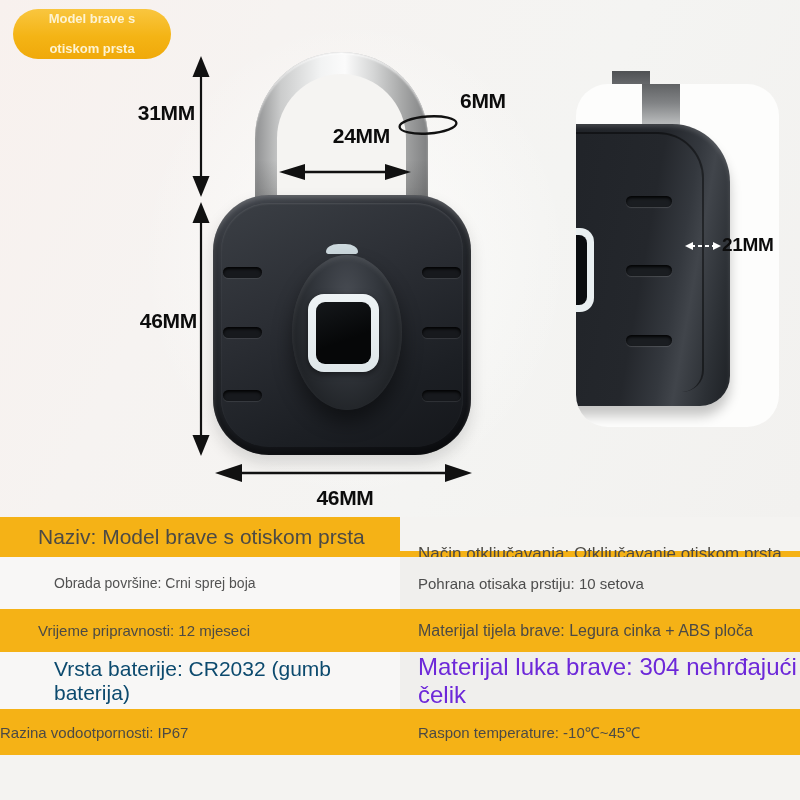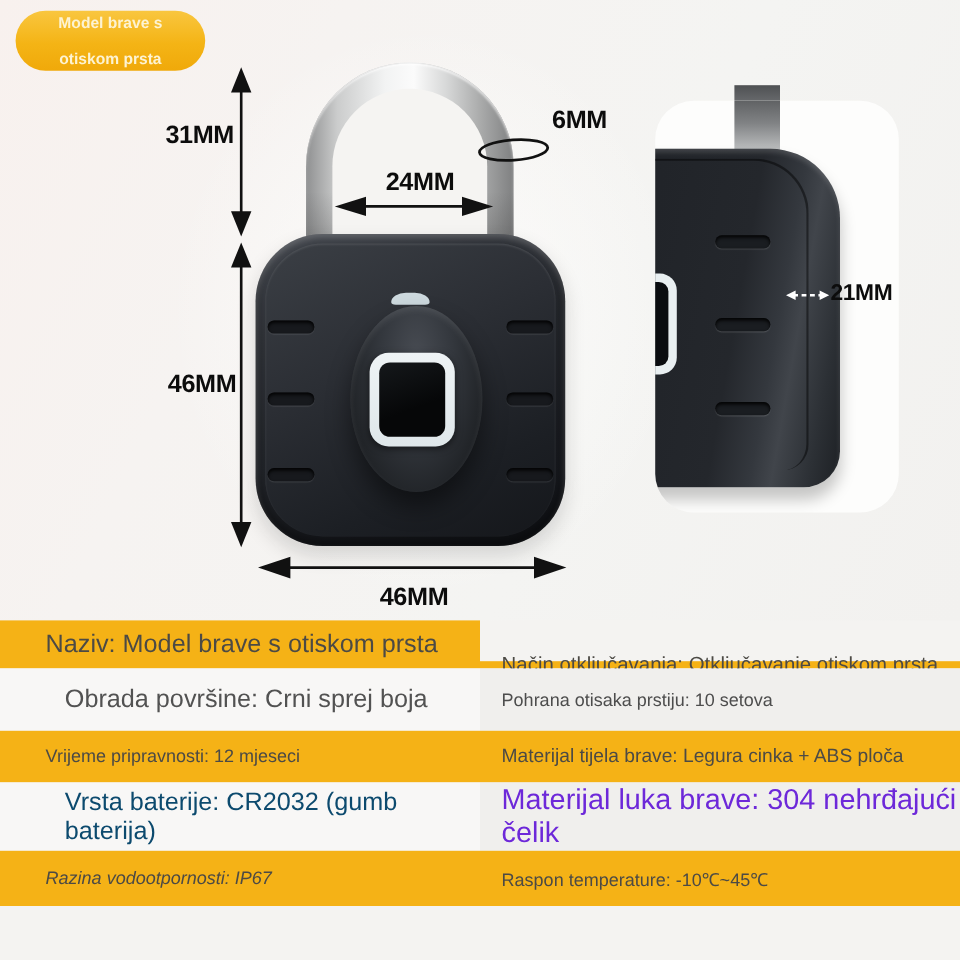--- a/index.html
+++ b/index.html
@@ -46,21 +46,21 @@
   .sensor-inner{position:absolute;left:8px;top:8px;right:8px;bottom:8px;border-radius:9px;
            background:linear-gradient(160deg,#15181b,#060708 60%);}
   .ridge{position:absolute;width:39px;height:11px;border-radius:6px;background:#17191d;
            box-shadow:inset 0 2px 3px rgba(0,0,0,.9), 0 1px 1px rgba(255,255,255,.10);}
 
   
   .dim-label{position:absolute;font-weight:700;font-size:21px;color:#0c0c0c;letter-spacing:-.3px;}
   .anno{position:absolute;left:0;top:0;pointer-events:none;}
 
   
-  .side-card{position:absolute;left:546px;top:84px;width:203px;height:343px;border-radius:32px;
+  .side-card{position:absolute;left:576px;top:84px;width:203px;height:343px;border-radius:32px;
              background:#fdfdfc;overflow:hidden;}
   .post-stub{position:absolute;left:612px;top:71px;width:38px;height:16px;
              background:linear-gradient(180deg,#4f5153,#6b6d70);}
   .side-post{position:absolute;left:66px;top:0;width:38px;height:54px;
              background:linear-gradient(180deg,#606264 0%,#818385 35%,#b4b6b7 70%,#d3d5d6 100%);}
   .side-body{position:absolute;left:-20px;top:40px;width:174px;height:282px;
              border-radius:0 58px 30px 18px;
              background:linear-gradient(100deg,#202328 0%,#24272c 50%,#34383e 66%,#41454b 74%,#2c3035 88%,#1d2024 100%);
              box-shadow:inset 0 3px 4px rgba(255,255,255,.15), 0 10px 12px rgba(0,0,0,.22);}
   .side-body::before{content:"";position:absolute;left:12px;top:8px;right:26px;bottom:14px;
@@ -78,27 +78,27 @@
   .spec-table{position:absolute;left:0;top:517px;width:648px;}
   .spec-row{display:flex;width:800px;}
   .h40{height:40px}.h52{height:52px}.h43{height:43px}.h57{height:57px}.h46{height:46px}
   .cell{display:flex;align-items:center;box-sizing:border-box;width:400px;color:#4c4a45;}
   .cell.rt{padding-left:18px;}
   .gold .cell{background:#f5b216;}
   .light .cell.lf{background:#f8f7f6;}
   .light .cell.rt{background:#f0efed;}
   .c-l1{padding-left:38px;font-size:21px;}
   .c-r1{font-size:17px;margin-top:34px;}
-  .c-l2{padding-left:54px;font-size:21px;color:#525252;}
+  .c-l2{padding-left:54px;font-size:14px;color:#525252;}
   .c-r2{font-size:15px;color:#4d4d4d;}
   .c-l3{padding-left:38px;font-size:15px;}
   .c-r3{font-size:16px;}
   .c-l4{padding-left:54px;font-size:21px;color:#0c4a6e;}
   .c-r4{font-size:24px;color:#6d28d9;}
-  .c-l5{padding-left:38px;font-size:15px;font-style:italic;}
+  .c-l5{font-size:15px;}
   .c-r5{font-size:15px;}
 </style>
 </head>
 <body>
 
 <div class="page">
 
   <div class="scene">
     <div class="glow"></div>
 
@@ -146,21 +146,21 @@
         <line x1="238" y1="473" x2="449" y2="473" stroke-width="2.4"></line>
         <polygon points="215,473 242,464 242,482" stroke="none"></polygon>
         <polygon points="472,473 445,464 445,482" stroke="none"></polygon>
       </g>
       <g>
         <ellipse cx="428" cy="125" rx="28.5" ry="8.5" fill="none" stroke="#111" stroke-width="2.3" transform="rotate(-4 428 125)"></ellipse>
       </g>
     </svg>
 
     <div class="dim-label" style="left:110px;top:101px;width:85px;text-align:right">31MM</div>
-    <div class="dim-label" style="left:310px;top:140px;width:80px;text-align:center">24MM</div>
+    <div class="dim-label" style="left:310px;top:124px;width:80px;text-align:right">24MM</div>
     <div class="dim-label" style="left:460px;top:89px;width:60px">6MM</div>
     <div class="dim-label" style="left:110px;top:309px;width:87px;text-align:right">46MM</div>
     <div class="dim-label" style="left:253px;top:486px;width:184px;text-align:center">46MM</div>
 
     <div class="post-stub"></div>
     <div class="side-card">
       <div class="side-post"></div>
       <div class="side-body">
         <div class="side-ridge" style="left:70px;top:72px"></div>
         <div class="side-ridge" style="left:70px;top:141px"></div>

